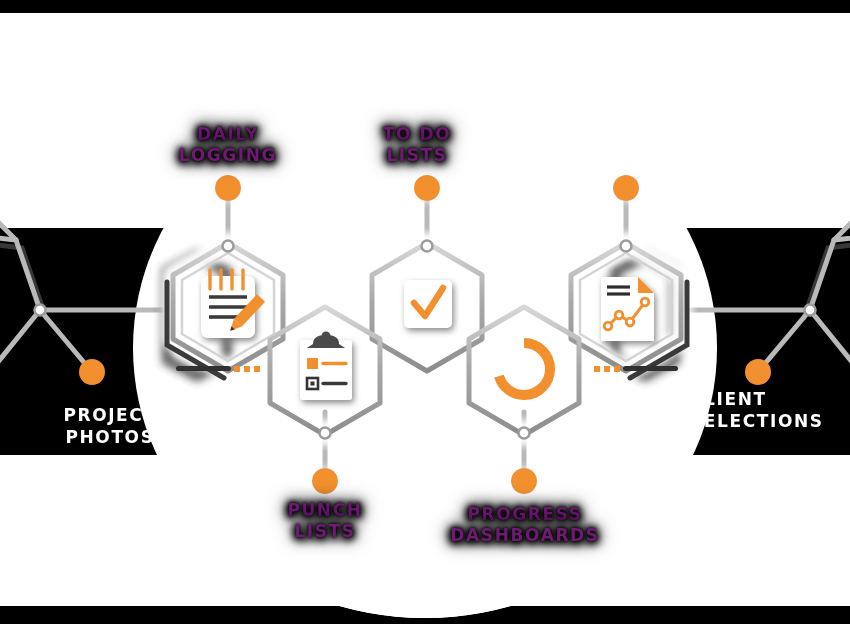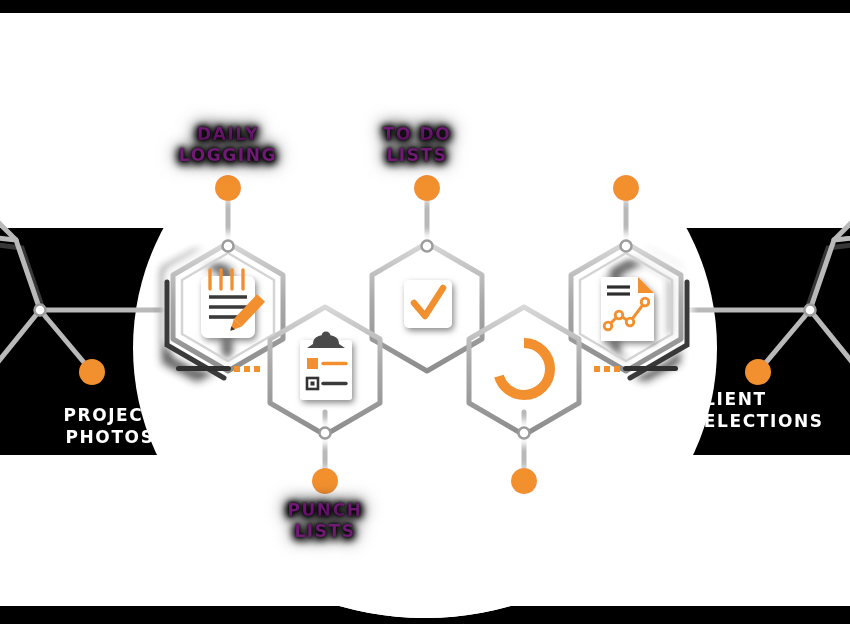--- a/index.html
+++ b/index.html
@@ -264,20 +264,22 @@
   <div class="lbl" style="left:158px; top:124px; width:140px;">DAILY
 LOGGING</div>
 
   <div class="lbl" style="left:347px; top:124px; width:140px;">TO DO
 LISTS</div>
 
 
   <div class="lbl" style="left:255px; top:500px; width:140px;">PUNCH
 LISTS</div>
 
+  <div class="lbl" style="left:442px; top:504px; width:166px;">PROGRESS
+DASHBOARDS</div>
 
   <div class="lbl-plain" style="left:40px; top:388px; width:140px;margin-top:16px;">PROJECT
 PHOTOS</div>
 
   <div class="lbl-plain" style="left:690px; top:388px; width:168px; text-align:left;">CLIENT
 SELECTIONS</div>
 
 </div>
 
 </body></html>

